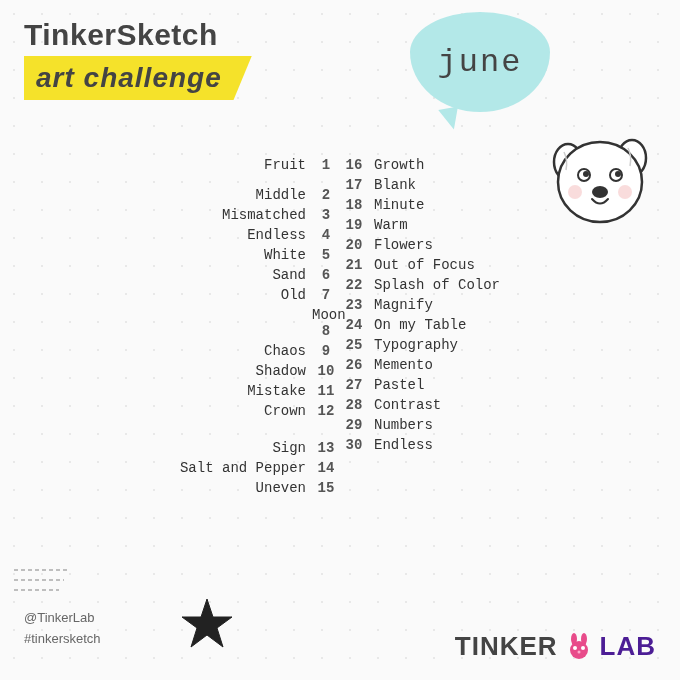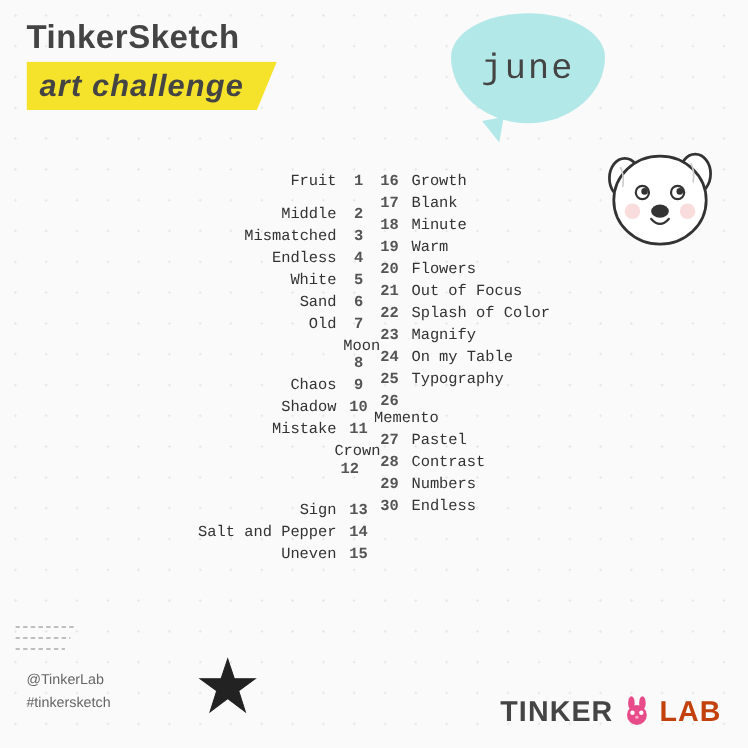--- a/index.html
+++ b/index.html
@@ -166,21 +166,21 @@
       font-size: 26px;
       font-weight: 900;
       color: #444;
       letter-spacing: 1px;
     }
 
     .lab-text {
       font-family: Arial, sans-serif;
       font-size: 26px;
       font-weight: 900;
-      color: #c2410c;
+      color: #4c1d95;
       letter-spacing: 1px;
     }
 
     
     .deco-lines {
       position: absolute;
       bottom: 70px;
       left: 14px;
       z-index: 2;
     }
@@ -266,21 +266,21 @@
             <span style="font-family: &quot;Courier New&quot;, Courier, monospace; font-size: 14px; color: rgb(85, 85, 85); min-width: 28px; text-align: center; font-weight: bold; margin-left: 6px;">9</span>
           </div>
           <div style="display: flex; align-items: baseline; padding: 2px 0px;">
             <span style="font-family: &quot;Courier New&quot;, Courier, monospace; font-size: 14px; color: rgb(51, 51, 51);">Shadow</span>
             <span style="font-family: &quot;Courier New&quot;, Courier, monospace; font-size: 14px; color: rgb(85, 85, 85); min-width: 28px; text-align: center; font-weight: bold; margin-left: 6px;">10</span>
           </div>
           <div style="display: flex; align-items: baseline; padding: 2px 0px;">
             <span style="font-family: &quot;Courier New&quot;, Courier, monospace; font-size: 14px; color: rgb(51, 51, 51);">Mistake</span>
             <span style="font-family: &quot;Courier New&quot;, Courier, monospace; font-size: 14px; color: rgb(85, 85, 85); min-width: 28px; text-align: center; font-weight: bold; margin-left: 6px;">11</span>
           </div>
-          <div style="display: flex; align-items: baseline; padding: 2px 0px; flex-direction: column;">
+          <div style="display: flex; align-items: baseline; padding: 2px 0px;">
             <span style="font-family: &quot;Courier New&quot;, Courier, monospace; font-size: 14px; color: rgb(51, 51, 51);">Crown</span>
             <span style="font-family: &quot;Courier New&quot;, Courier, monospace; font-size: 14px; color: rgb(85, 85, 85); min-width: 28px; text-align: center; font-weight: bold; margin-left: 6px;">12</span>
           </div>
           <div style="display: flex; align-items: flex-start; padding: 2px 0px; margin-top: 17px;">
             <span style="font-family: &quot;Courier New&quot;, Courier, monospace; font-size: 14px; color: rgb(51, 51, 51);">Sign</span>
             <span style="font-family: &quot;Courier New&quot;, Courier, monospace; font-size: 14px; color: rgb(85, 85, 85); min-width: 28px; text-align: center; font-weight: bold; margin-left: 6px;">13</span>
           </div>
           <div style="display: flex; align-items: baseline; padding: 2px 0px;">
             <span style="font-family: &quot;Courier New&quot;, Courier, monospace; font-size: 14px; color: rgb(51, 51, 51);">Salt and Pepper</span>
             <span style="font-family: &quot;Courier New&quot;, Courier, monospace; font-size: 14px; color: rgb(85, 85, 85); min-width: 28px; text-align: center; font-weight: bold; margin-left: 6px;">14</span>
@@ -324,21 +324,21 @@
             <span style="font-family: &quot;Courier New&quot;, Courier, monospace; font-size: 14px; color: rgb(51, 51, 51);">Magnify</span>
           </div>
           <div style="display: flex; align-items: baseline; padding: 2px 0px;">
             <span style="font-family: &quot;Courier New&quot;, Courier, monospace; font-size: 14px; color: rgb(85, 85, 85); min-width: 28px; text-align: center; font-weight: bold; margin-right: 6px;">24</span>
             <span style="font-family: &quot;Courier New&quot;, Courier, monospace; font-size: 14px; color: rgb(51, 51, 51);">On my Table</span>
           </div>
           <div style="display: flex; align-items: baseline; padding: 2px 0px;">
             <span style="font-family: &quot;Courier New&quot;, Courier, monospace; font-size: 14px; color: rgb(85, 85, 85); min-width: 28px; text-align: center; font-weight: bold; margin-right: 6px;">25</span>
             <span style="font-family: &quot;Courier New&quot;, Courier, monospace; font-size: 14px; color: rgb(51, 51, 51);">Typography</span>
           </div>
-          <div style="display: flex; align-items: baseline; padding: 2px 0px; flex-direction: column;">
+          <div style="display: flex; align-items: baseline; padding: 2px 0px;">
             <span style="font-family: &quot;Courier New&quot;, Courier, monospace; font-size: 14px; color: rgb(85, 85, 85); min-width: 28px; text-align: center; font-weight: bold; margin-right: 6px;">26</span>
             <span style="font-family: &quot;Courier New&quot;, Courier, monospace; font-size: 14px; color: rgb(51, 51, 51);">Memento</span>
           </div>
           <div style="display: flex; align-items: center; padding: 2px 0px;">
             <span style="font-family: &quot;Courier New&quot;, Courier, monospace; font-size: 14px; color: rgb(85, 85, 85); min-width: 28px; text-align: center; font-weight: bold; margin-right: 6px;">27</span>
             <span style="font-family: &quot;Courier New&quot;, Courier, monospace; font-size: 14px; color: rgb(51, 51, 51);">Pastel</span>
           </div>
           <div style="display: flex; align-items: baseline; padding: 2px 0px;">
             <span style="font-family: &quot;Courier New&quot;, Courier, monospace; font-size: 14px; color: rgb(85, 85, 85); min-width: 28px; text-align: center; font-weight: bold; margin-right: 6px;">28</span>
             <span style="font-family: &quot;Courier New&quot;, Courier, monospace; font-size: 14px; color: rgb(51, 51, 51);">Contrast</span>

